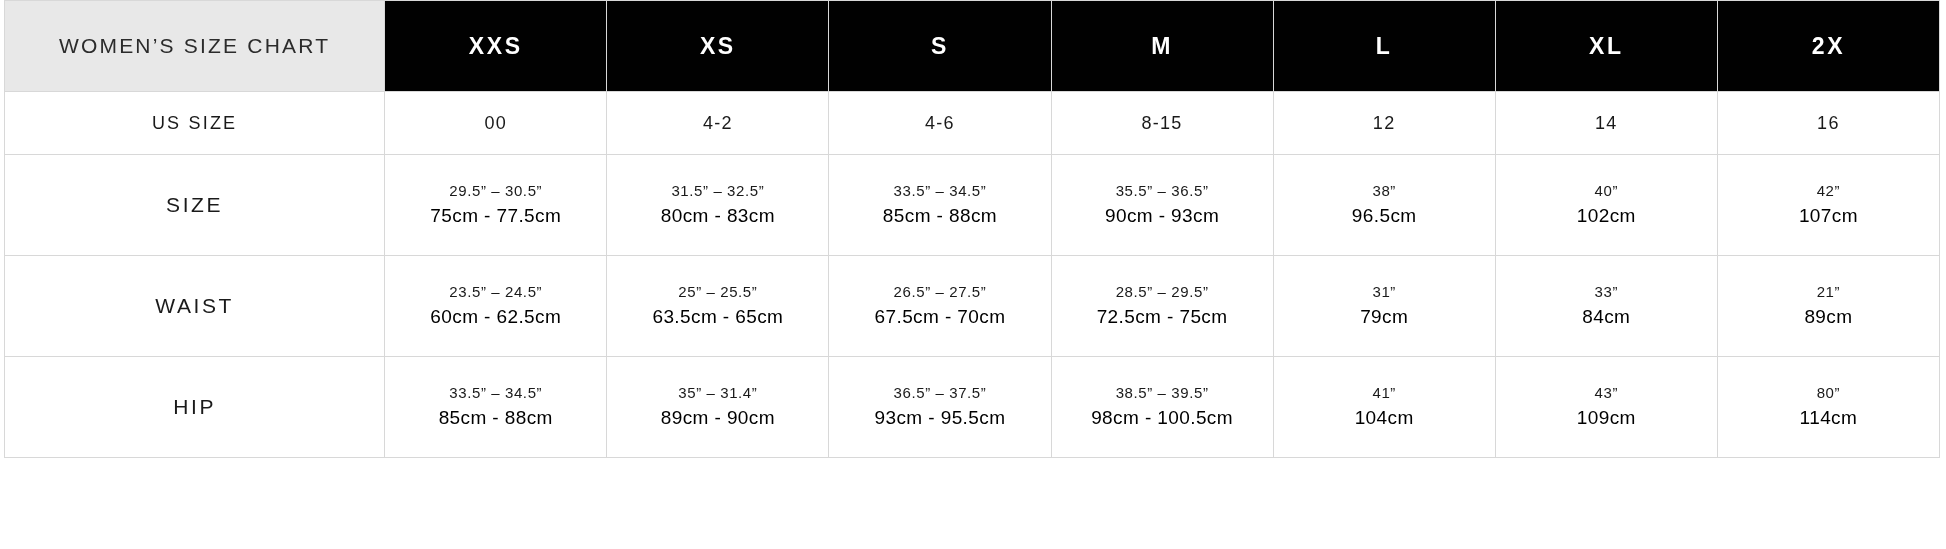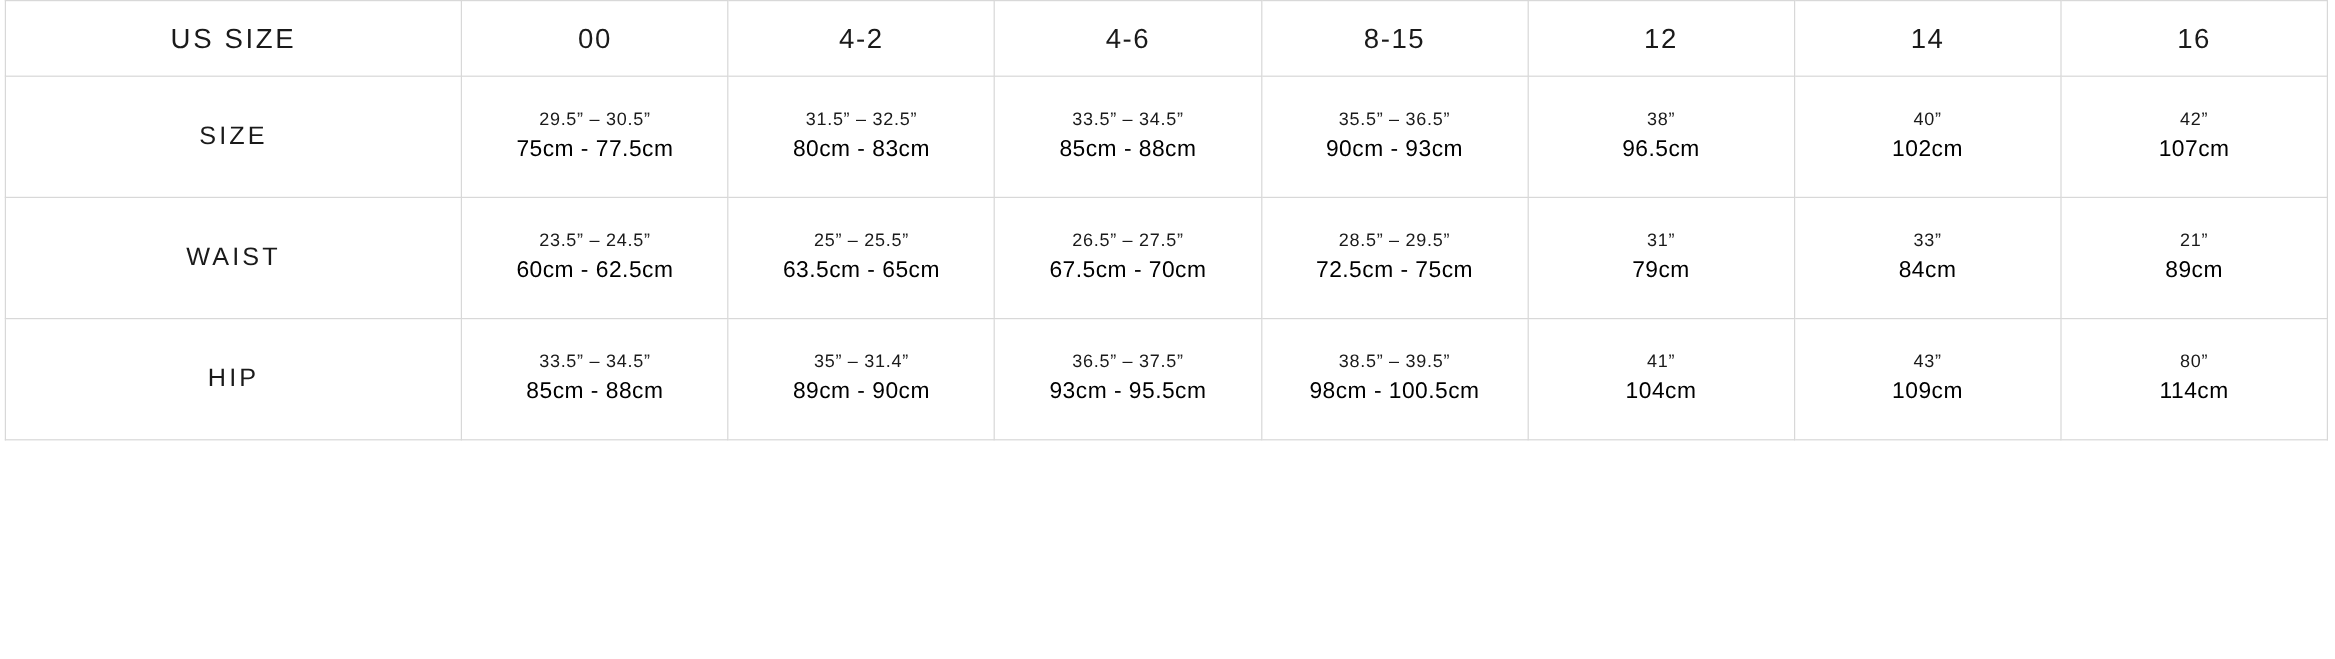--- a/index.html
+++ b/index.html
@@ -55,21 +55,21 @@
     letter-spacing: 2.6px;
     border-left: 1px solid #010101;
     border-right: 1px solid #010101;
     border-top: 1px solid #010101;
     border-bottom: 1px solid #010101;
   }
 
   
   tr.us-row td {
     height: 62px;
-    font-size: 23px;
+    font-size: 18px;
     letter-spacing: 1.3px;
     font-weight: 400;
   }
   tr.us-row td.row-label {
     letter-spacing: 2.2px;
   }
 
   
   tr.meas-row td {
     height: 100px;
@@ -111,20 +111,30 @@
       <col class="c-label">
       <col class="c-size">
         <col class="c-size">
         <col class="c-size">
         <col class="c-size">
         <col class="c-size">
         <col class="c-size">
         <col class="c-size">
     </colgroup>
     <tbody>
+      <tr class="header-row">
+        <td class="chart-title">WOMEN’S SIZE CHART</td>
+        <td class="size-head">XXS</td>
+        <td class="size-head">XS</td>
+        <td class="size-head">S</td>
+        <td class="size-head">M</td>
+        <td class="size-head">L</td>
+        <td class="size-head">XL</td>
+        <td class="size-head">2X</td>
+      </tr>
 
       <tr class="us-row">
         <td class="row-label">US SIZE</td>
         <td>00</td>
         <td>4-2</td>
         <td>4-6</td>
         <td>8-15</td>
         <td>12</td>
         <td>14</td>
         <td>16</td>

